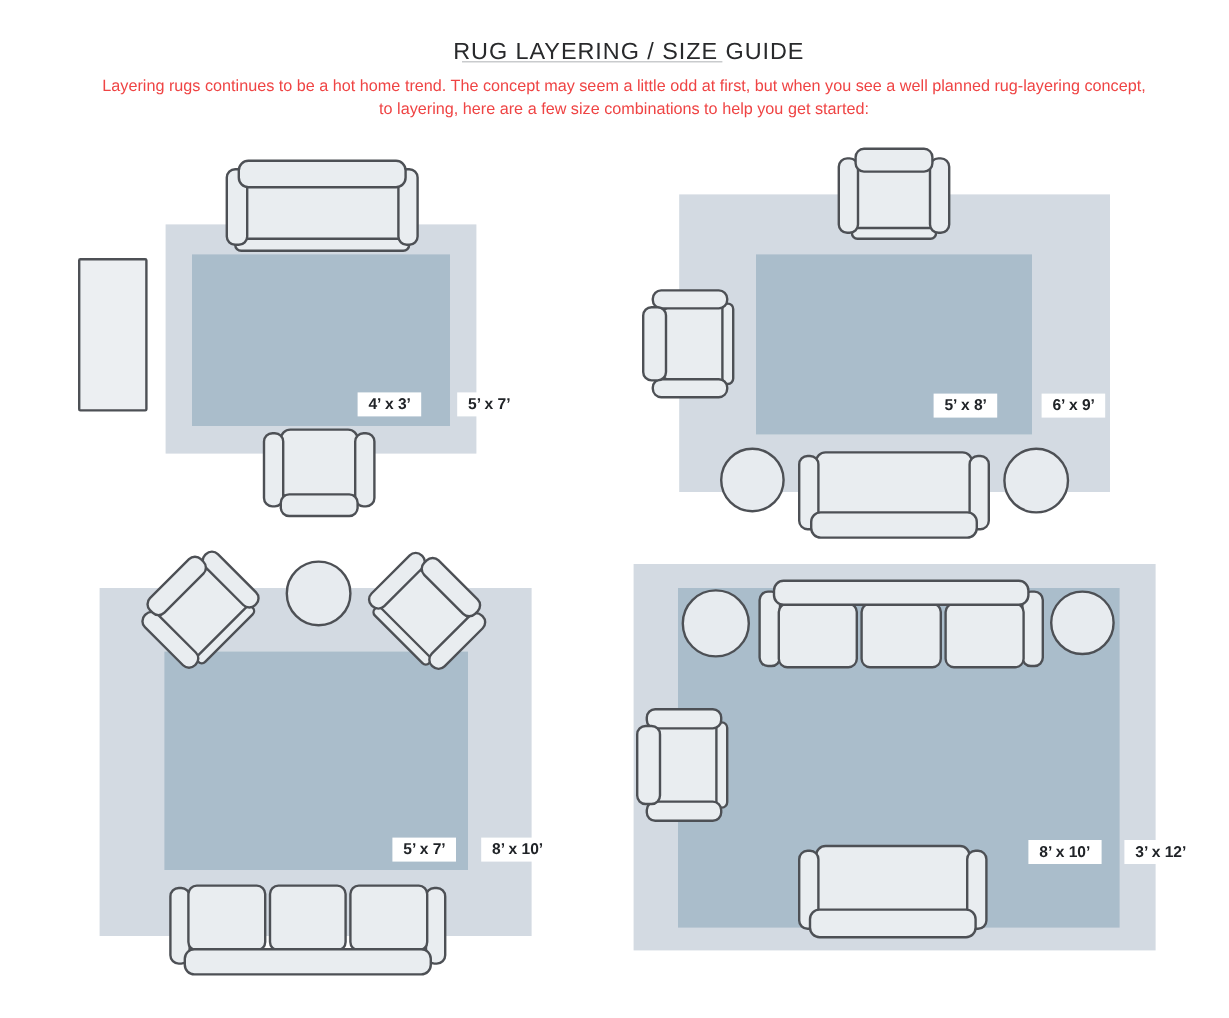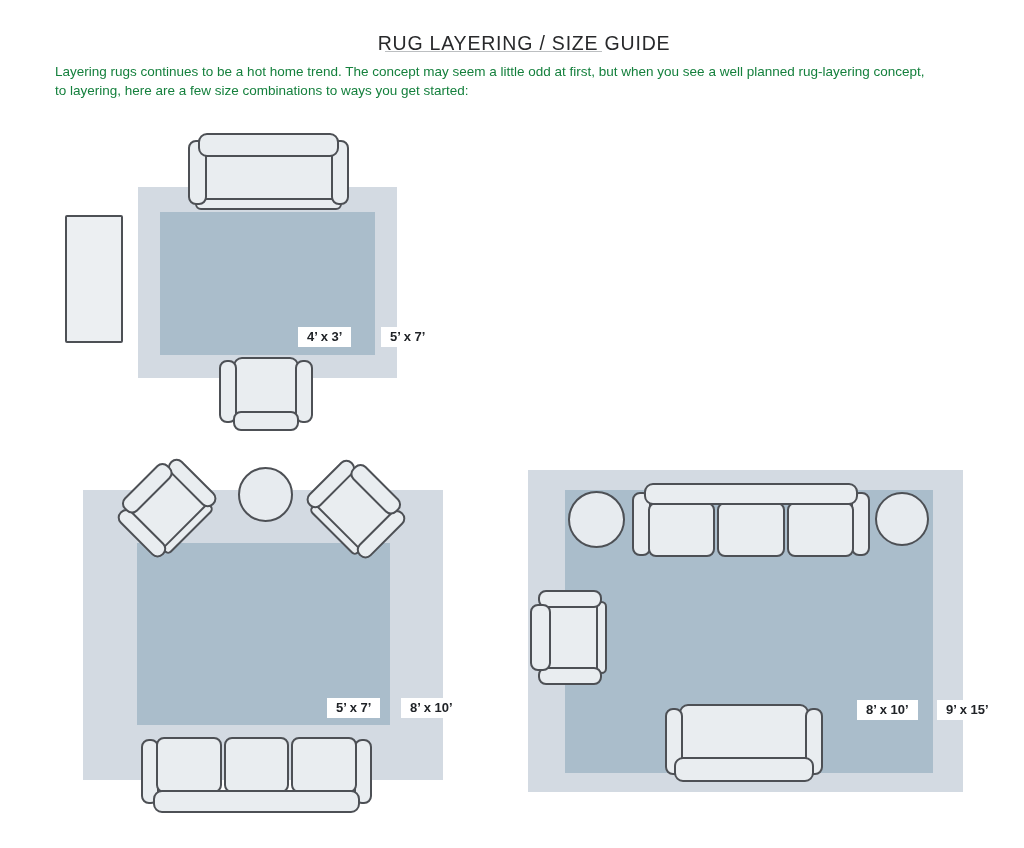--- a/index.html
+++ b/index.html
@@ -10,21 +10,21 @@
   
   .page-title{
     position:absolute;top:20px;left:0;width:100%;text-align:center;
     font-size:19.5px;font-weight:normal;letter-spacing:.8px;color:#28292b;margin:12px;
   }
   .title-divider{
     position:absolute;top:51px;left:385px;width:217px;height:1px;background:#bcbfc1;
   }
   .intro{
     position:absolute;top:63px;left:55px;width:930px;
-    font-size:13.5px;line-height:18.6px;color:#15803d;
+    font-size:13.5px;line-height:18.6px;color:#ef4444;text-align:center;
   }
   
   .diagram{position:absolute;}
   .rug{position:absolute;}
   .rug.outer{background:#d3dae2;}
   .rug.inner{background:#aabdcb;}
   
   .furn{position:absolute;}
   .furn i{
     position:absolute;display:block;box-sizing:border-box;
@@ -70,21 +70,21 @@
 </head>
 <body>
 
 <div id="canvas">
 
   <h1 class="page-title">RUG LAYERING / SIZE GUIDE</h1>
   <div class="title-divider"></div>
 
   <div class="intro">
     <div>Layering rugs continues to be a hot home trend. The concept may seem a little odd at first, but when you see a well planned rug-layering concept,</div>
-    <div>to layering, here are a few size combinations to ways you get started:</div>
+    <div>to layering, here are a few size combinations to help you get started:</div>
   </div>
 
   <div class="diagram" style="left:60px;top:120px;width:440px;height:330px;">
     <div class="rug outer" style="left:78px;top:67px;width:259px;height:191px;"></div>
     <div class="rug inner" style="left:100px;top:92px;width:215px;height:143px;"></div>
 
     <div class="furn sofa" style="left:128px;top:13px;width:161px;height:77px;">
       <i class="seat"></i>
         <i class="lip"></i>
         <i class="arm l"></i>
@@ -96,20 +96,50 @@
       <i class="seat"></i>
         <i class="arm l"></i>
         <i class="arm r"></i>
         <i class="back"></i>
     </div>
 
     <div class="size-label" style="left:238px;top:207px;">4’ x 3’</div>
     <div class="size-label" style="left:321px;top:207px;">5’ x 7’</div>
   </div>
 
+  <div class="diagram" style="left:520px;top:110px;width:504px;height:350px;">
+    <div class="rug outer" style="left:46px;top:52px;width:359px;height:248px;"></div>
+    <div class="rug inner" style="left:110px;top:102px;width:230px;height:150px;"></div>
+
+    <div class="furn chair" style="left:178px;top:13px;width:94px;height:77px;">
+      <i class="seat"></i>
+        <i class="lip"></i>
+        <i class="arm l"></i>
+        <i class="arm r"></i>
+        <i class="back"></i>
+    </div>
+    <div class="furn chair" style="left:8px;top:138px;width:91px;height:77px;transform:rotate(-90deg);">
+      <i class="seat"></i>
+        <i class="lip"></i>
+        <i class="arm l"></i>
+        <i class="arm r"></i>
+        <i class="back"></i>
+    </div>
+    <div class="rtable" style="left:80px;top:263px;width:54px;height:54px;"></div>
+    <div class="furn sofa up" style="left:145px;top:264px;width:160px;height:75px;">
+      <i class="seat"></i>
+        <i class="arm l"></i>
+        <i class="arm r"></i>
+        <i class="back"></i>
+    </div>
+    <div class="rtable" style="left:316px;top:263px;width:55px;height:55px;"></div>
+
+    <div class="size-label" style="left:258px;top:218px;">5’ x 8’</div>
+    <div class="size-label" style="left:348px;top:218px;">6’ x 9’</div>
+  </div>
 
   <div class="diagram" style="left:30px;top:440px;width:480px;height:408px;">
     <div class="rug outer" style="left:53px;top:50px;width:360px;height:290px;"></div>
     <div class="rug inner" style="left:107px;top:103px;width:253px;height:182px;"></div>
 
     <div class="furn chair" style="left:92px;top:31px;width:88px;height:72px;transform:rotate(-45deg);">
       <i class="seat"></i>
         <i class="lip"></i>
         <i class="arm l"></i>
         <i class="arm r"></i>
@@ -158,16 +188,16 @@
         <i class="back"></i>
     </div>
     <div class="furn sofa up" style="left:155px;top:262px;width:158px;height:80px;">
       <i class="seat"></i>
         <i class="arm l"></i>
         <i class="arm r"></i>
         <i class="back"></i>
     </div>
 
     <div class="size-label" style="left:347px;top:260px;">8’ x 10’</div>
-    <div class="size-label" style="left:427px;top:260px;">9’ x 15’</div>
+    <div class="size-label" style="left:427px;top:260px;">3’ x 12’</div>
   </div>
 
 </div>
 
 </body></html>

